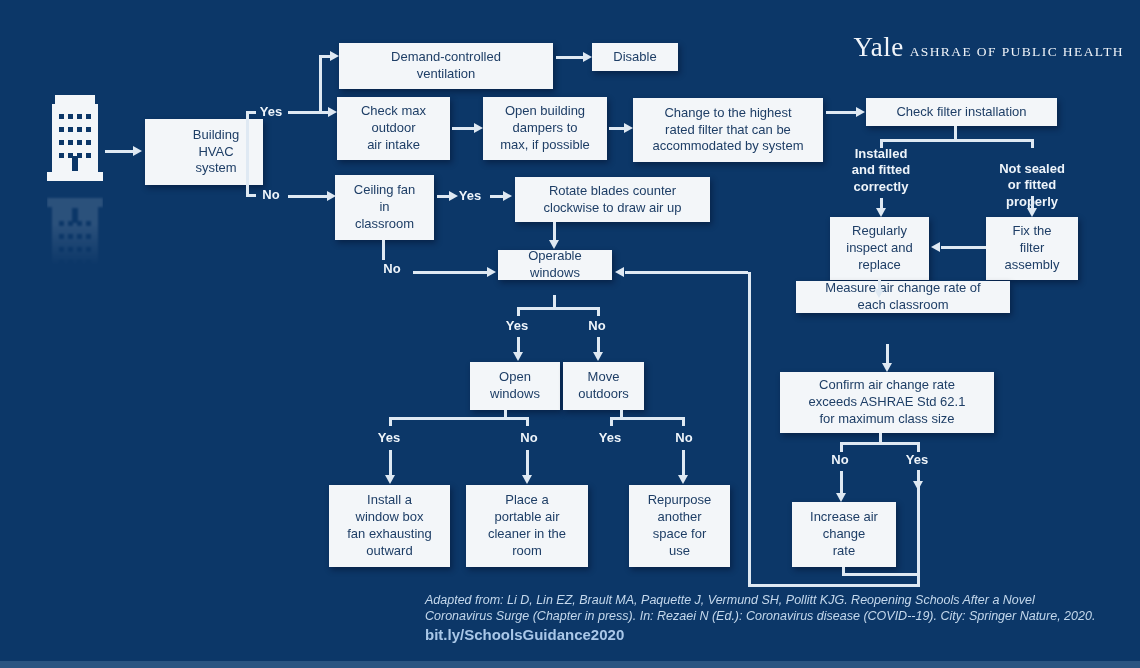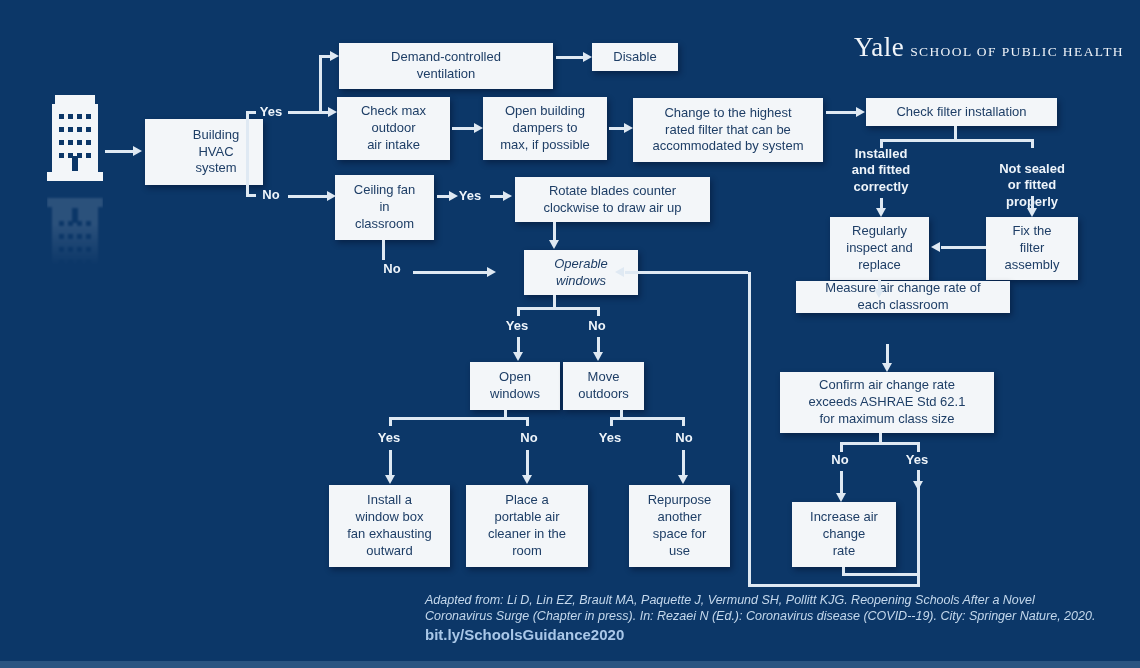--- a/index.html
+++ b/index.html
@@ -48,21 +48,21 @@
   .bitly{position:absolute; left:425px; top:626px; color:var(--link_text,#a9c7e8);
          font-size:15px; font-weight:bold;}
   .bottom-strip{position:absolute; left:0; bottom:0; width:100%; height:7px; background:#2a5481;}
 </style>
 </head>
 <body>
 
 <div id="canvas">
 
   <div class="brand">
-    <span class="yale-word">Yale</span><span class="yale-school">SCHOOL OF PUBLIC HEALTH</span>
+    <span class="yale-word">Yale</span><span class="yale-school">ASHRAE OF PUBLIC HEALTH</span>
   </div>
 
   <div class="building">
     <div class="bld-top"></div>
     <div class="bld-body">
       <div class="bld-windows"></div>
       <div class="bld-door"></div>
     </div>
     <div class="bld-base"></div>
   </div>
@@ -103,21 +103,21 @@
 exceeds ASHRAE Std 62.1
 for maximum class size</div>
   <div class="node" style="left:335px;top:175px;width:99px;height:65px;">Ceiling fan
 in
 classroom</div>
   <div class="node" style="left:792px;top:502px;width:104px;height:65px;">Increase air
 change
 rate</div>
   <div class="node" style="left:515px;top:177px;width:195px;height:45px;">Rotate blades counter
 clockwise to draw air up</div>
-  <div class="node" style="left:524px;top:250px;width:114px;height:45px;font-style:italic;">Operable
+  <div class="node" style="left:498px;top:250px;width:114px;height:30px;">Operable
 windows</div>
   <div class="node" style="left:470px;top:362px;width:90px;height:48px;">Open
 windows</div>
   <div class="node" style="left:563px;top:362px;width:81px;height:48px;">Move
 outdoors</div>
   <div class="node" style="left:329px;top:485px;width:121px;height:82px;">Install a
 window box
 fan exhausting
 outward</div>
   <div class="node" style="left:466px;top:485px;width:122px;height:82px;">Place a

